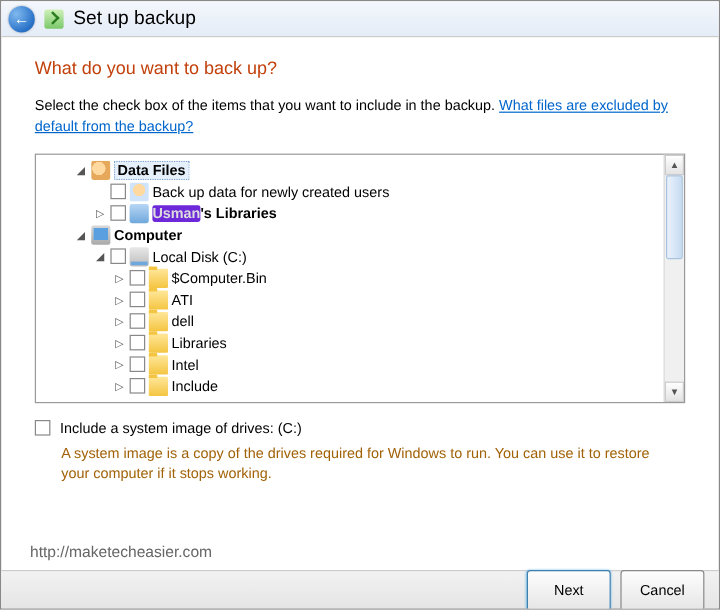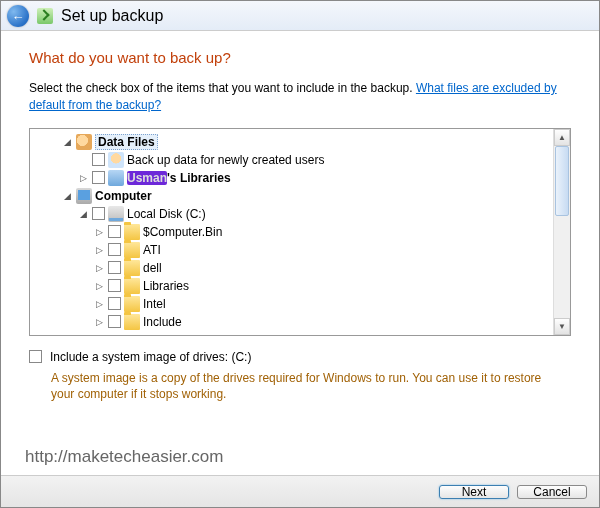--- a/index.html
+++ b/index.html
@@ -74,29 +74,29 @@
   .ico-folder::before{content:"";position:absolute;left:0;top:-2px;width:7px;height:3px;background:#f4c542;border-radius:1px 1px 0 0;}
   .sel { border:1px dotted #7da2ce; background:#e5f0fb; padding:0 2px; border-radius:1px;}
   .bold { font-weight: bold; }
   .scrollbar { width:17px; background:#f0f0f0; border-left:1px solid #ddd; display:flex; flex-direction:column;}
   .sb-btn { height:17px; background:linear-gradient(#fefefe,#e3e3e3); border:1px solid #ccc; display:flex;align-items:center;justify-content:center;font-size:8px;color:#555;cursor:pointer;}
   .sb-track { flex:1; position:relative; }
   .sb-thumb { position:absolute; left:1px; right:1px; top:0; height:70px; background:linear-gradient(90deg,#eaf2fb,#c7dbf2); border:1px solid #a8c3e0; border-radius:2px; cursor:pointer;}
   .below { padding: 14px 42px 0 28px; }
   .sysimg-row { display:flex; align-items:flex-start; gap:8px; margin-bottom:6px;}
   .sysimg-desc { padding-left:22px; line-height:1.4; color:#a16207;}
-  .watermark { position:absolute; left:24px; bottom:40px; color:#666; font-size:17px;}
+  .watermark { position:absolute; left:24px; bottom:40px; color:#666; font-size:13px;}
   .footer {
     position:absolute; left:0; right:0; bottom:0; height:32px;
     background: linear-gradient(#f2f2f2,#e5e5e5);
     border-top:1px solid #ccc;
     display:flex; justify-content:flex-end; align-items:center; gap:8px; padding:0 12px;
   }
   .btn {
-    min-width:70px; height:14px; font-size:12px;
+    min-width:70px; height:34px; font-size:12px;
     background:linear-gradient(#fdfdfd,#e6e6e6);
     border:1px solid #8a8a8a; border-radius:3px; cursor:pointer;
     display:flex;align-items:center;justify-content:center;
   }
   .btn.primary { border:1px solid #3c7fb1; box-shadow:0 0 2px #6fb7e8; }
   .ind-1{padding-left:30px;} .ind-2{padding-left:46px;} .ind-3{padding-left:62px;}
 </style>
 </head>
 <body>
 

